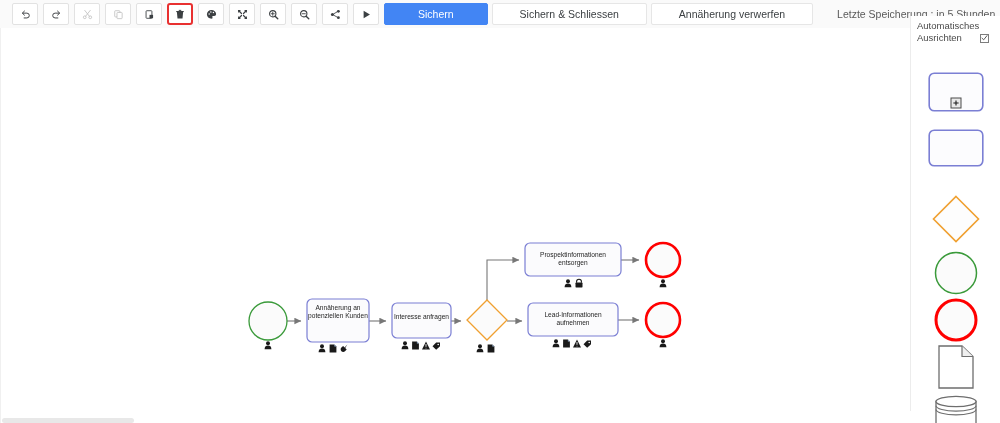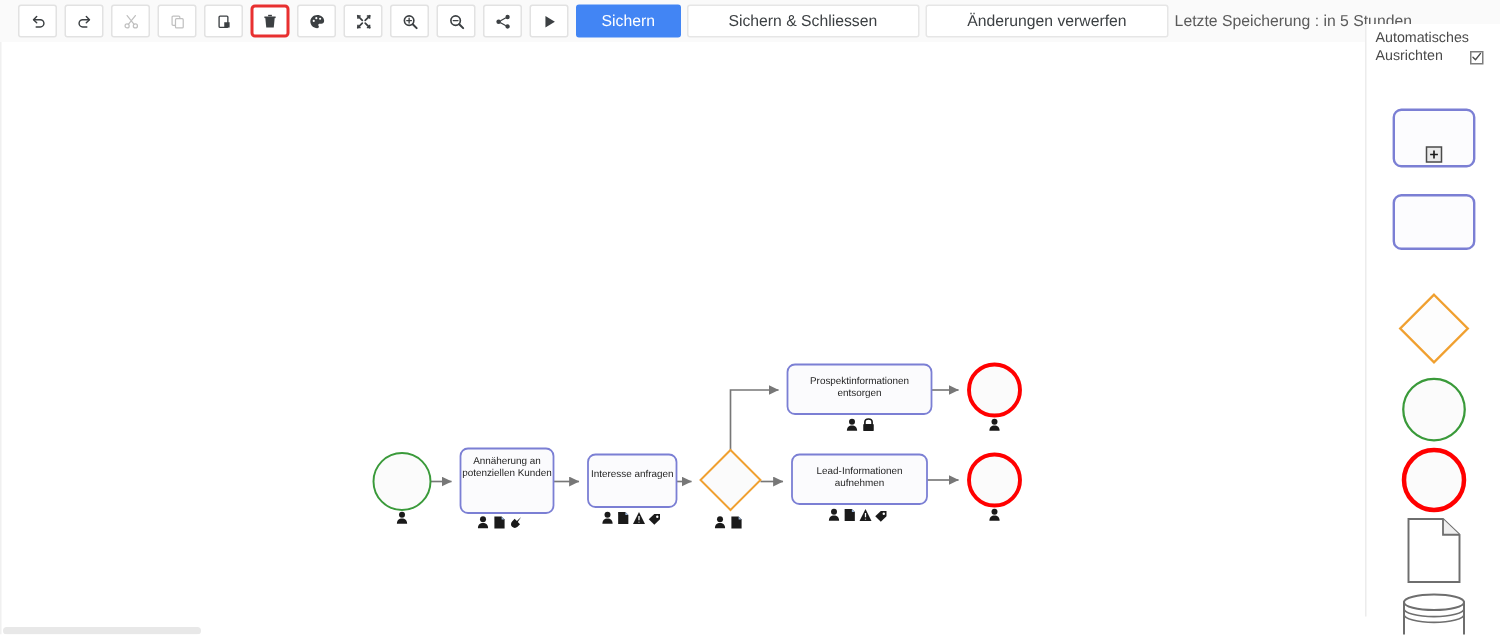--- a/index.html
+++ b/index.html
@@ -59,26 +59,26 @@
     border-radius: 2px;
     box-sizing: border-box;
     cursor: pointer;
     white-space: nowrap;
     margin-right: 2px;
   }
   .tb-text-btn.primary {
     background: #4285f4;
     color: #ffffff;
     border-color: #4285f4;
-    padding: 0 16px;
+    padding: 0 33px;
   }
   #save-status {
     font-size: 10.5px;
     color: #5a5a5a;
-    margin-left: 0;
+    margin-left: 20px;
     white-space: nowrap;
   }
 
   
   #canvas-wrap {
     position: absolute;
     left: 0; top: 28px;
     width: 910px; height: 395px;
     background: #ffffff;
     border-left: 1px solid #f0f0f0;
@@ -236,21 +236,21 @@
     </div>
 
     <div class="tb-btn" title="Abspielen">
       <svg width="11" height="11" viewBox="0 0 16 16">
         <path d="M3.8 2.4 L13 8 L3.8 13.6 Z" fill="currentColor"></path>
       </svg>
     </div>
 
     <div class="tb-text-btn primary">Sichern</div>
     <div class="tb-text-btn">Sichern &amp; Schliessen</div>
-    <div class="tb-text-btn">Änderungen verwerfen</div>
+    <div class="tb-text-btn">Annäherung verwerfen</div>
     <div id="save-status">Letzte Speicherung : in 5 Stunden</div>
   </div>
 
   <div id="canvas-wrap">
 
     <svg id="diagram" width="910" height="395" viewBox="0 28 910 395">
       <defs>
         <marker id="arrow" markerWidth="7" markerHeight="7" refX="6" refY="3" orient="auto">
           <path d="M0 0 L6.2 3 L0 6 Z" fill="#777777"></path>
         </marker>

